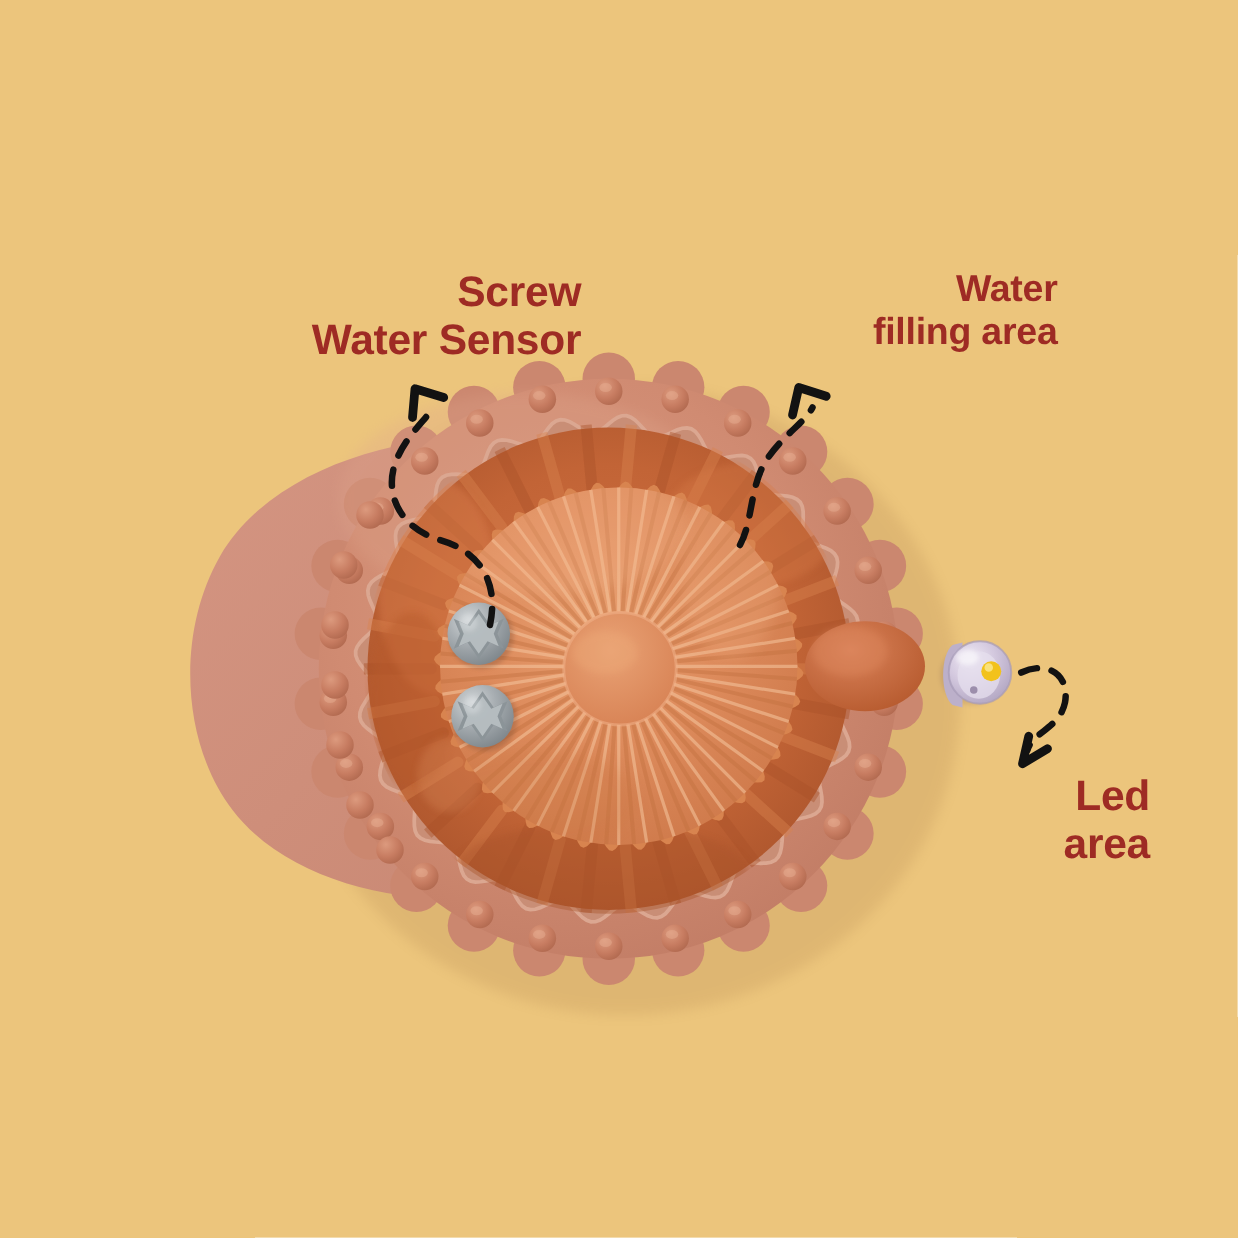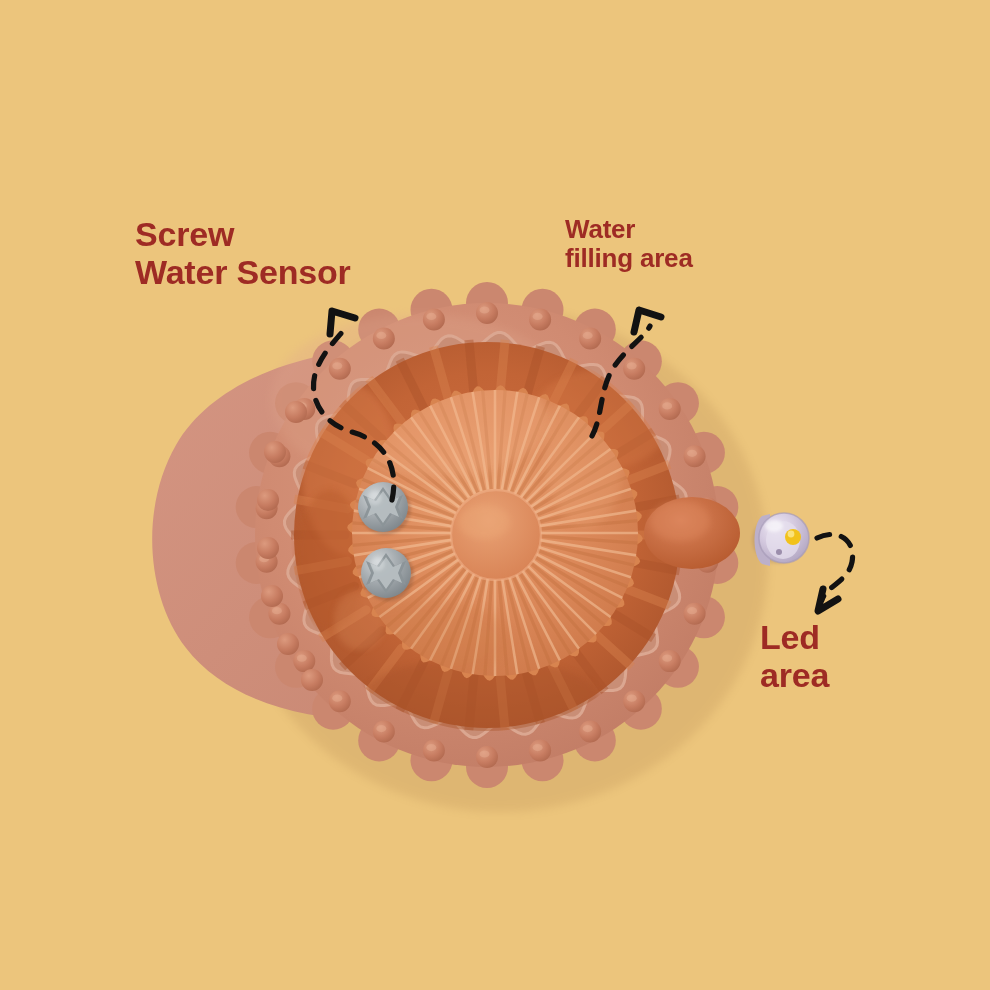--- a/index.html
+++ b/index.html
@@ -15,32 +15,32 @@
     background:#ecc57c;
   }
   #scene { position:absolute; inset:0; }
 
   .label {
     position:absolute;
     color:#9e2b24;
     font-family:"Liberation Sans", sans-serif;
     font-weight:bold;
     line-height:1.13;
-    text-align:left;
+    text-align:right;
     white-space:pre-line;
     letter-spacing:-0.2px;
     user-select:none;
   }
   #label-screw-water-sensor {
     left:135px; top:215px; width:330px;
     font-size:34px;
   }
   #label-water-filling-area {
-    left:565px; top:215px; width:250px;
-    font-size:26px;
+    left:596px; top:215px; width:250px;
+    font-size:30px;
   }
   #label-led-light {
     left:760px; top:618px; width:160px;
     font-size:34px;
   }
 </style>
 </head>
 <body>
 
 <div id="stage">

